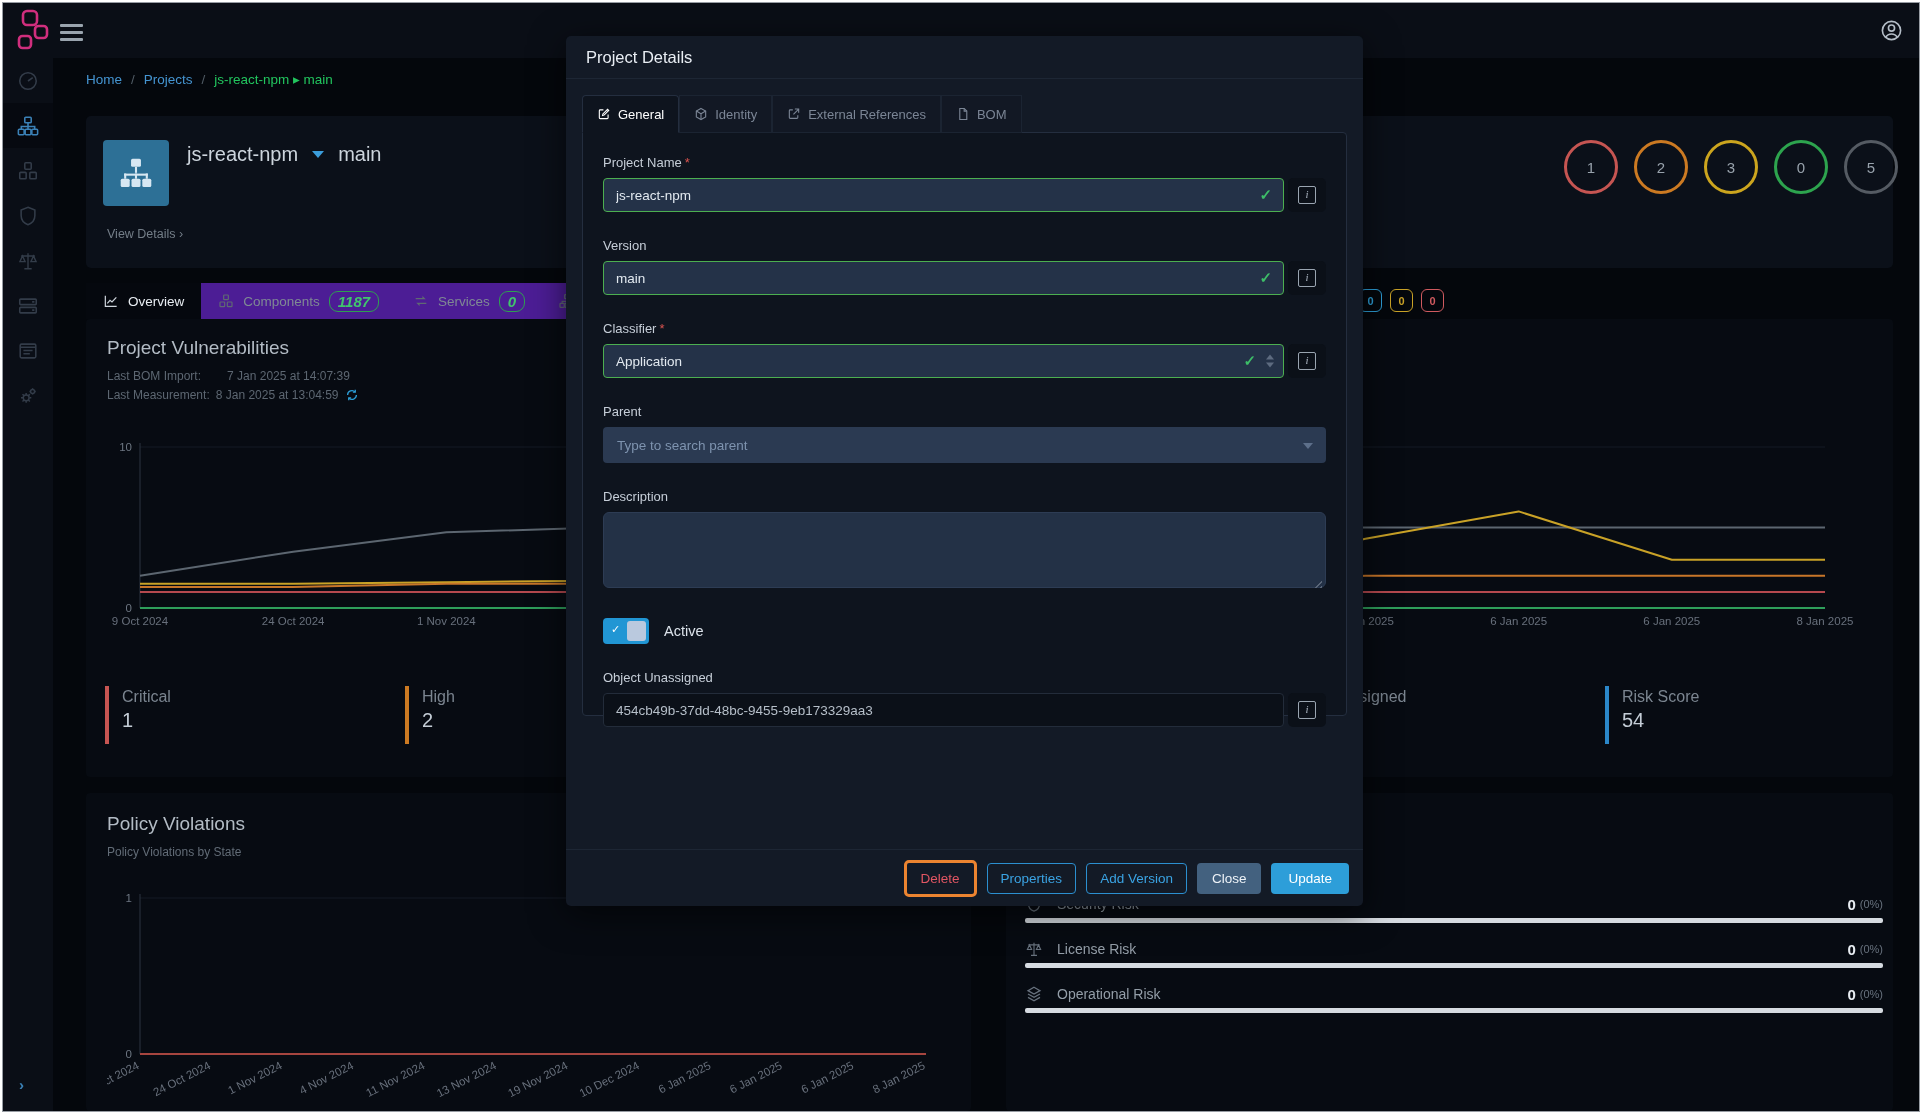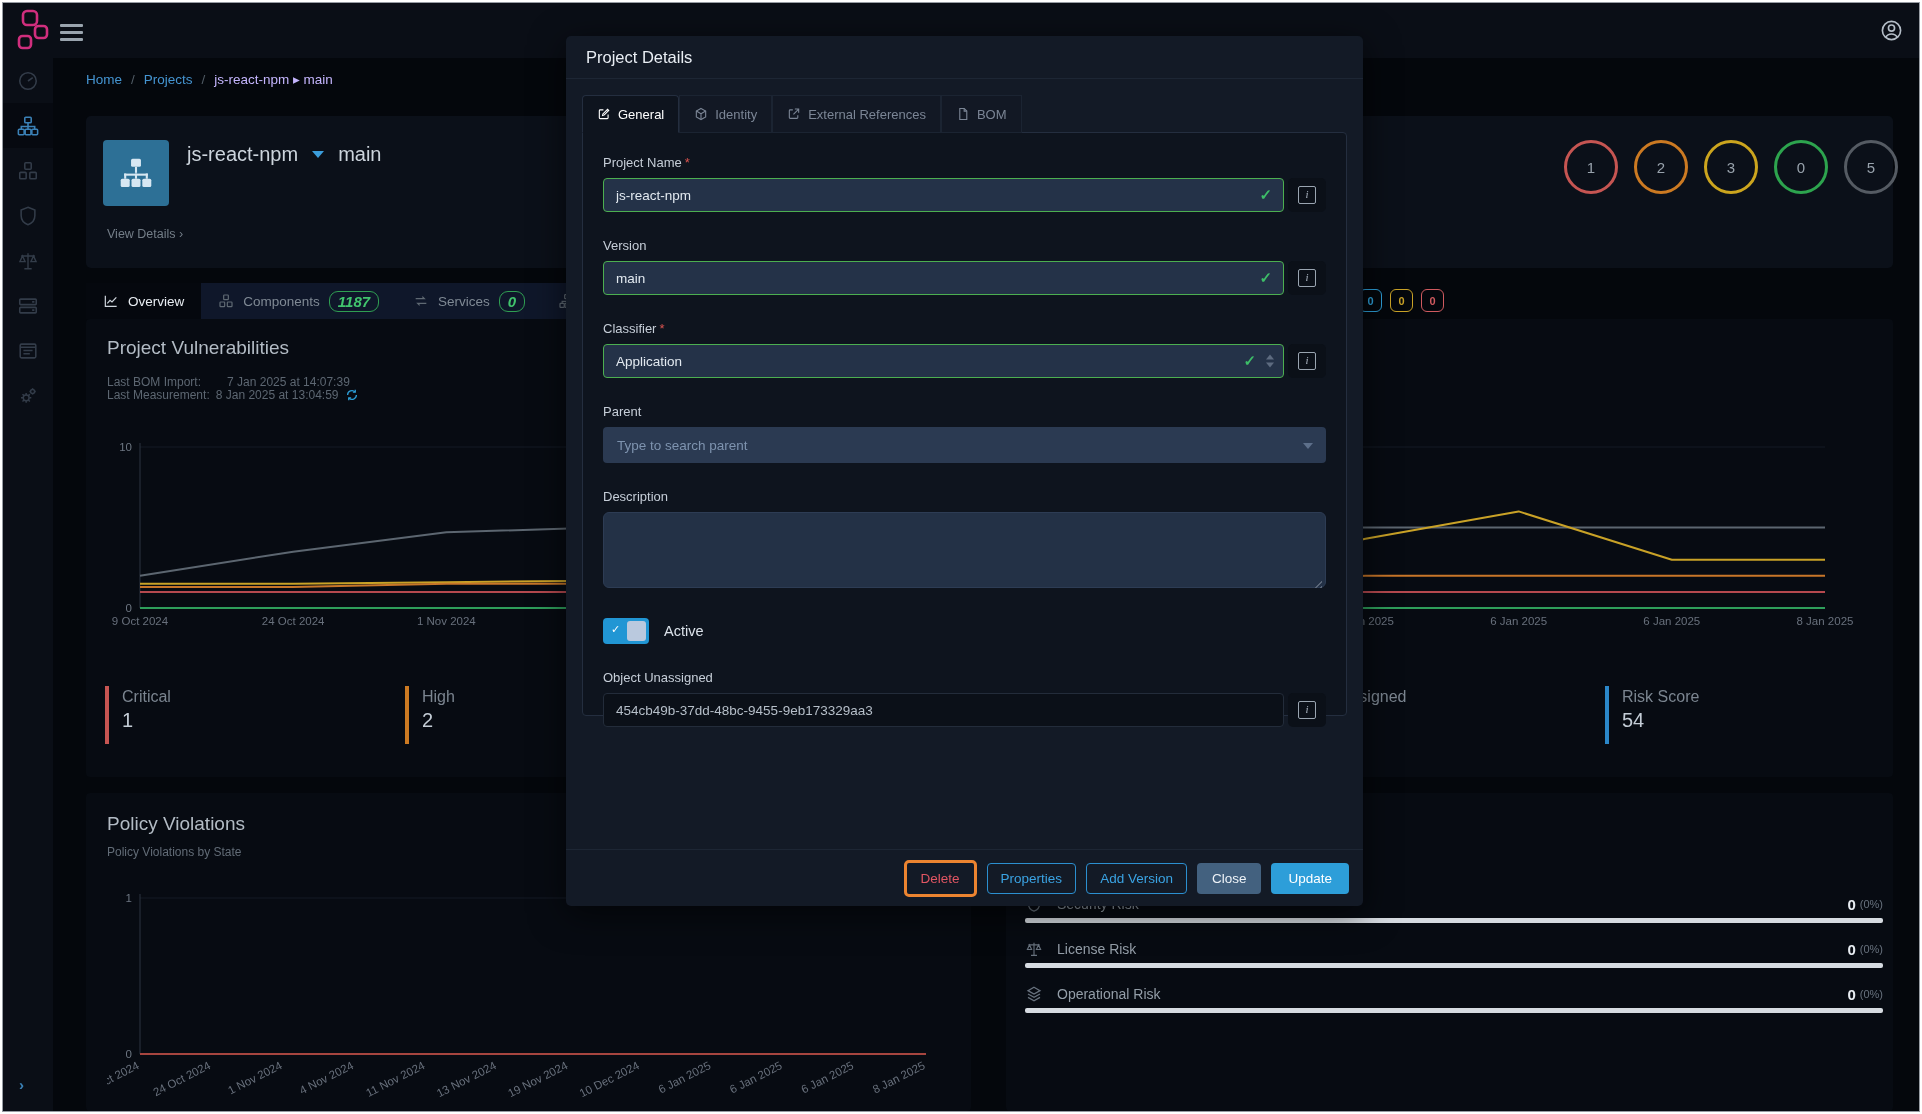--- a/index.html
+++ b/index.html
@@ -15,39 +15,39 @@
   .avatar{position:absolute;right:16px;top:16px;color:#b4bdc7;}
   
   .sidebar{position:absolute;left:0;top:55px;bottom:0;width:50px;background:#0a0e16;}
   .side-item{height:45px;display:flex;align-items:center;justify-content:center;color:#333c49;cursor:pointer;}
   .side-item.active{background:#060910;color:#3b82b8;}
   .side-expand{position:absolute;left:16px;bottom:18px;color:#3b82b8;font-size:15px;font-weight:bold;cursor:pointer;}
   
   .breadcrumb{position:absolute;left:83px;top:68px;font-size:13.5px;display:flex;gap:9px;align-items:center;}
   .bc-link{color:#4595d2;cursor:pointer;}
   .bc-sep{color:#525c66;}
-  .bc-cur{color:#c4b5fd;}
+  .bc-cur{color:#22c55e;}
   
   .header-card{position:absolute;left:83px;top:113px;width:1807px;height:152px;background:#0b1019;border-radius:5px;}
   .proj-tile{position:absolute;left:17px;top:24px;width:66px;height:66px;background:#2d7096;border-radius:4px;
     display:flex;align-items:center;justify-content:center;color:#d7e7f2;}
   .proj-title{position:absolute;left:101px;top:27px;display:flex;align-items:center;gap:14px;
     font-size:20px;color:#ccd4dc;}
   .caret-down{width:0;height:0;border-left:6px solid transparent;border-right:6px solid transparent;
     border-top:7px solid #3b9ddb;cursor:pointer;}
   .view-details{position:absolute;left:21px;top:111px;font-size:12.5px;color:#747e88;cursor:pointer;}
   .rings{position:absolute;left:1478px;top:24px;display:flex;gap:16px;}
   .ring{width:48px;height:48px;border-radius:50%;border:3px solid #555;display:flex;align-items:center;
     justify-content:center;font-size:15px;color:#98a2ac;}
   .ring-critical{border-color:#c65552}.ring-high{border-color:#cc7a22}.ring-medium{border-color:#cca51e}
   .ring-low{border-color:#2da44e}.ring-unassigned{border-color:#555b63}
   
   .tabrow{position:absolute;left:83px;top:280px;height:36px;display:flex;justify-content:flex-end;}
   .tab{display:flex;align-items:center;gap:9px;padding:0 17px;font-size:13.5px;color:#7f8994;
-    background:#0f172a;cursor:pointer;white-space:nowrap;}
+    background:#4c1d95;cursor:pointer;white-space:nowrap;}
   .tab.active{background:#05080e;color:#e8edf2;}
   .badge-green{border:1px solid #2f9e52;color:#41c46d;border-radius:9px;font-size:15px;font-weight:bold;
     padding:1px 8px;font-style:italic;}
   .pv-badges{position:absolute;left:1356px;top:286px;display:flex;gap:8px;}
   .sq-badge{width:21px;height:21px;border-radius:6px;border:1px solid;display:flex;align-items:center;
     justify-content:center;font-size:11px;font-weight:bold;}
   .sq-info{border-color:#2d9fd8;color:#2d9fd8}.sq-warn{border-color:#c9a227;color:#c9a227}
   .sq-fail{border-color:#cf5a5f;color:#cf5a5f}
   
   .overview-panel{position:absolute;left:83px;top:316px;width:1807px;height:458px;background:#070b12;border-radius:4px;}
@@ -310,21 +310,21 @@
     </div>
   </div>
   <div class="pv-badges">
     <span class="sq-badge sq-info">0</span>
     <span class="sq-badge sq-warn">0</span>
     <span class="sq-badge sq-fail">0</span>
   </div>
 
   <div class="overview-panel">
     <div class="vuln-title">Project Vulnerabilities</div>
-    <div class="meta-line" style="top:56px">
+    <div class="meta-line" style="top:50px">
       <span>Last BOM Import:</span>
       <span style="margin-left:20px">7 Jan 2025 at 14:07:39</span>
     </div>
     <div class="meta-line" style="top:69px">
       <span>Last Measurement:</span>
       <span>8 Jan 2025 at 13:04:59</span>
       <span style="display:flex">
         <svg width="14" height="14" viewBox="0 0 24 24" fill="none" stroke="#2d9fd8" stroke-width="2.2">
           <path d="M19.5 12a7.5 7.5 0 0 1-12.8 5.3M4.5 12a7.5 7.5 0 0 1 12.8-5.3"></path>
           <path d="M17.6 2.8v4.1h-4.1M6.4 21.2v-4.1h4.1"></path>

